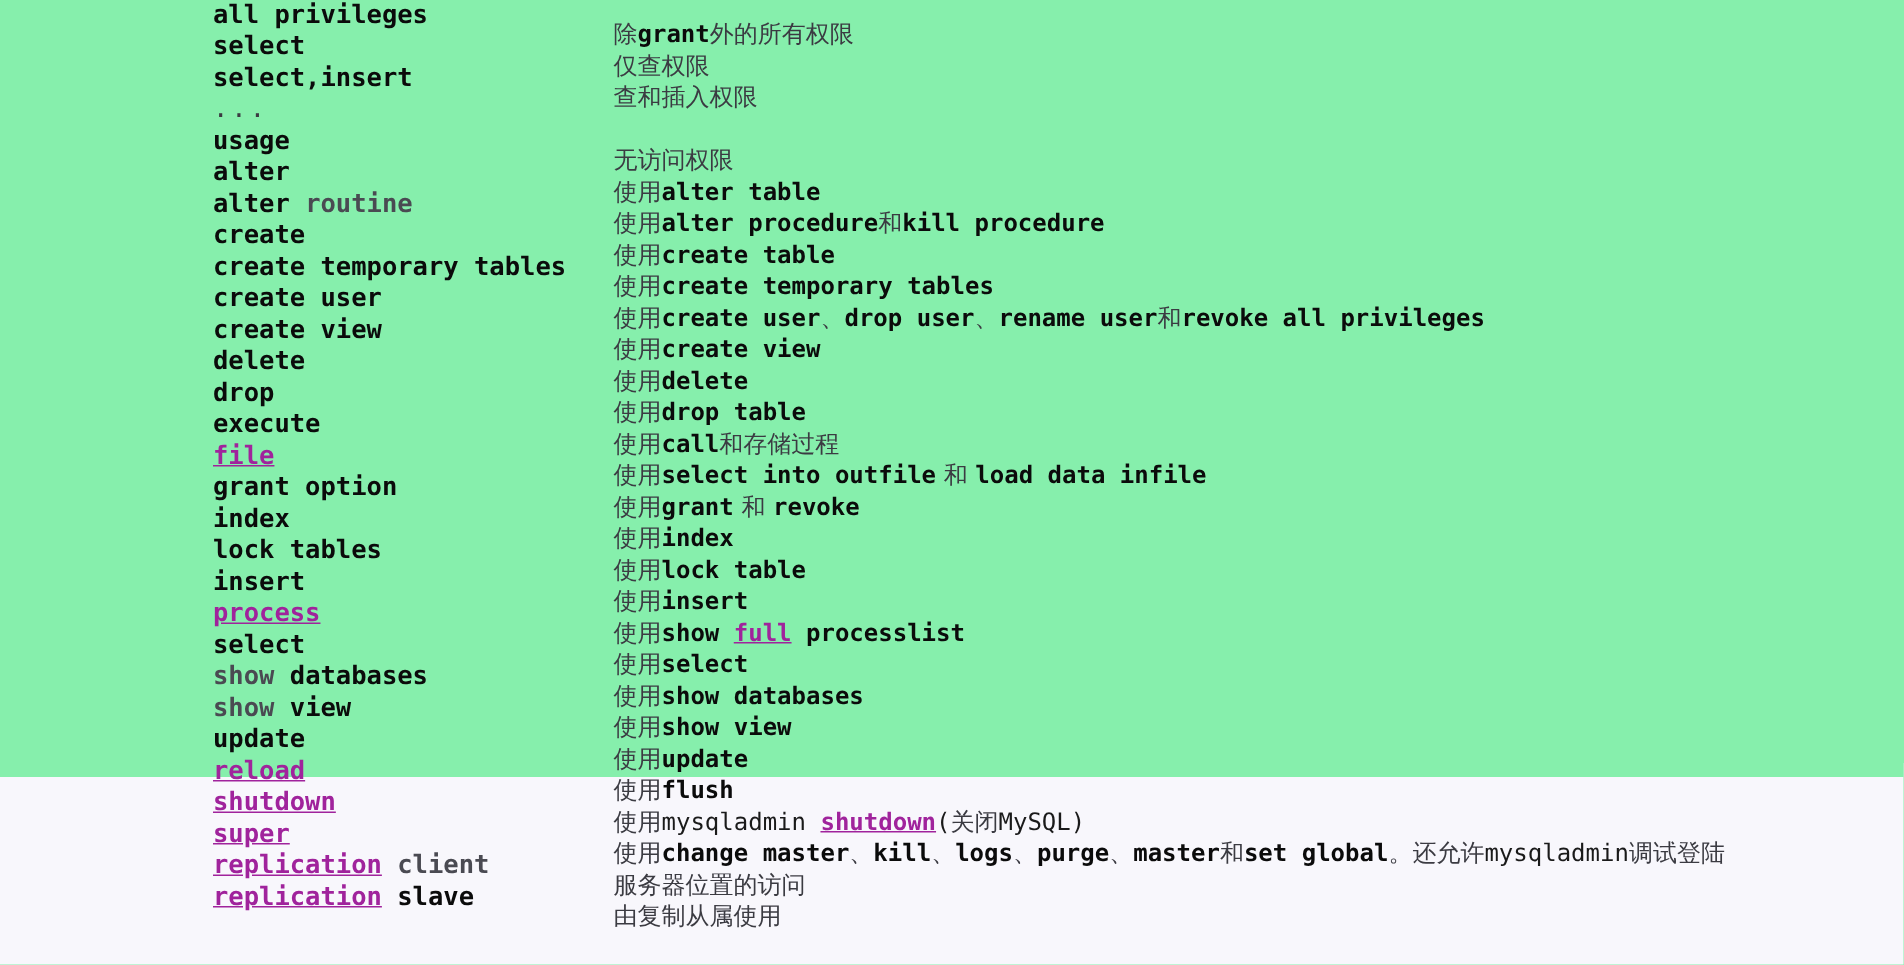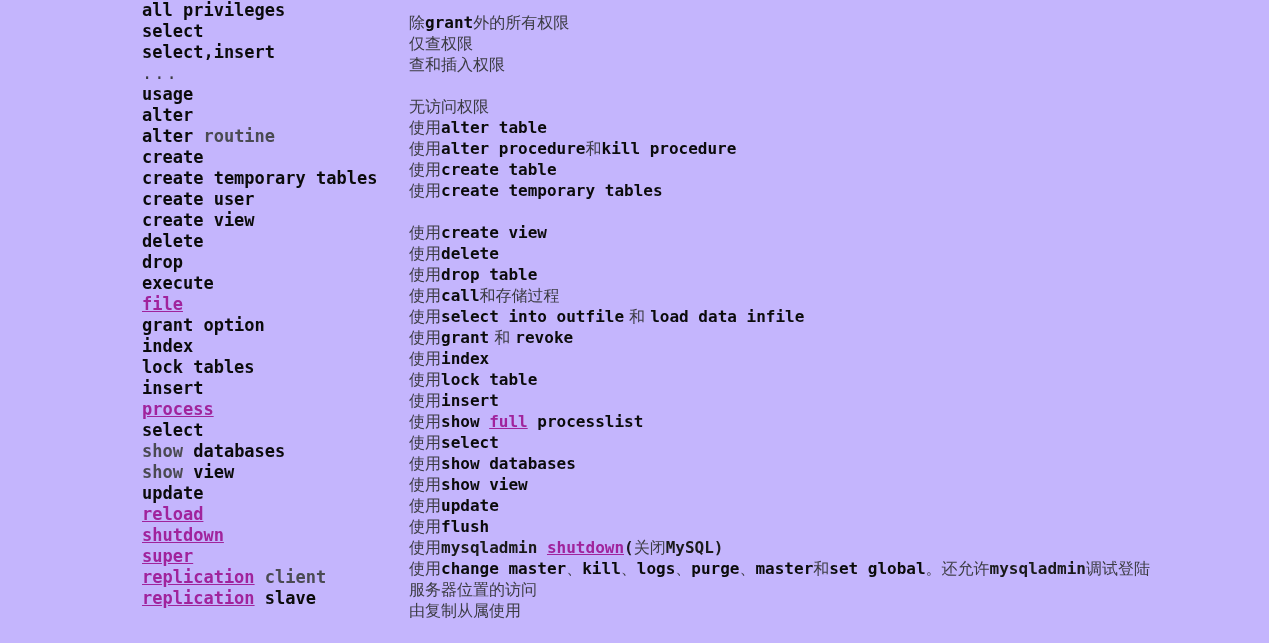--- a/index.html
+++ b/index.html
@@ -10,22 +10,22 @@
   body {
     width: 1269px;
     height: 643px;
     background: #f8f7fc;
     font-family: "DejaVu Sans Mono", "Liberation Mono", monospace;
     overflow: hidden;
   }
   #page {
     position: relative;
     width: 1269px;
-    height: 643px;
-    background: #c4b5fd;
+    height: 518px;
+    background: #86efac;
   }
   .rows {
     position: absolute;
     left: 0;
     top: 0;
     width: 1269px;
   }
   .row {
     position: relative;
     height: 21px;
@@ -62,21 +62,21 @@
     text-decoration: underline;
   }
   .cn {            
     color: #3b3b42;
     font-family: "DejaVu Serif", "Liberation Serif", serif;
     font-weight: normal;
     font-size: 16px;
   }
   .plain {
     color: #1a1a1a;
-    font-weight: bold;
+    font-weight: normal;
   }
   .ellipsis {
     color: #3b3b42;
     font-size: 17px;
     letter-spacing: 2px;
   }
 </style>
 </head>
 <body>
 
@@ -113,20 +113,21 @@
       <div class="row">
         <div class="col-left"><span class="kw">create</span></div>
         <div class="col-right"><span class="cn">使用</span><span class="kw">create table</span></div>
       </div>
       <div class="row">
         <div class="col-left"><span class="kw">create temporary tables</span></div>
         <div class="col-right"><span class="cn">使用</span><span class="kw">create temporary tables</span></div>
       </div>
       <div class="row">
         <div class="col-left"><span class="kw">create user</span></div>
+        <div class="col-right"><span class="cn">使用</span><span class="kw">create user</span><span class="cn">、</span><span class="kw">drop user</span><span class="cn">、</span><span class="kw">rename user</span><span class="cn">和</span><span class="kw">revoke  all privileges</span></div>
       </div>
       <div class="row">
         <div class="col-left"><span class="kw">create view</span></div>
         <div class="col-right"><span class="cn">使用</span><span class="kw">create view</span></div>
       </div>
       <div class="row">
         <div class="col-left"><span class="kw">delete</span></div>
         <div class="col-right"><span class="cn">使用</span><span class="kw">delete</span></div>
       </div>
       <div class="row">

